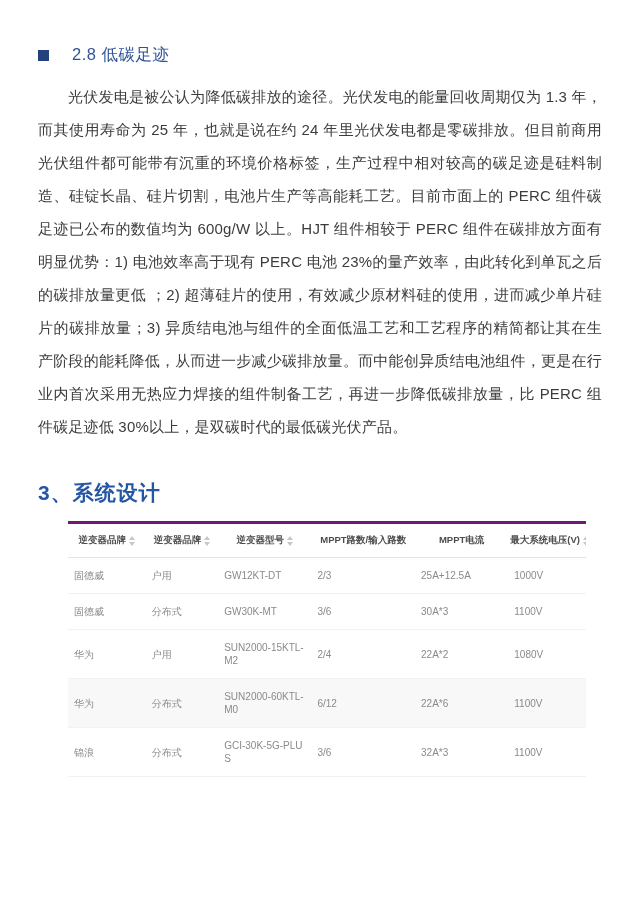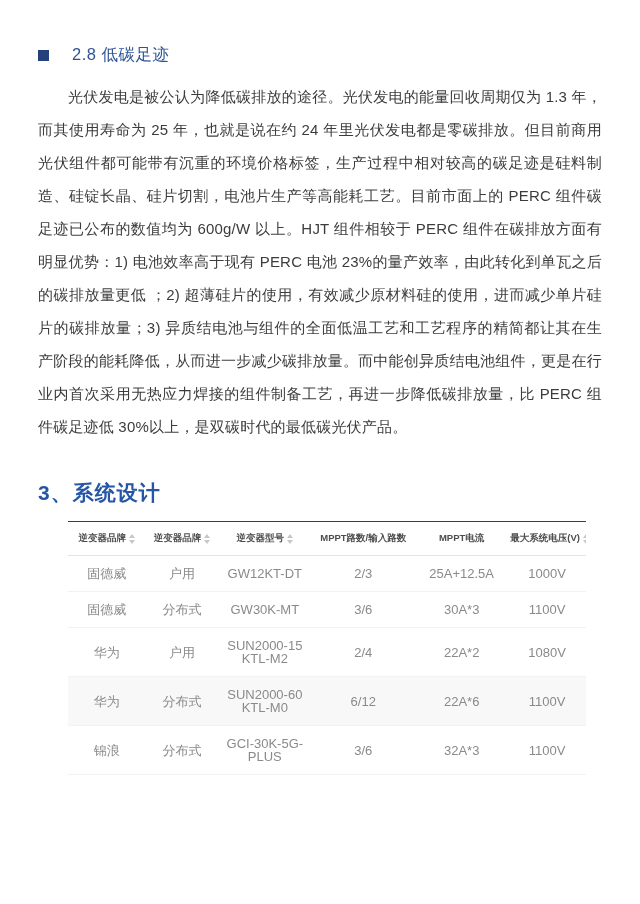--- a/index.html
+++ b/index.html
@@ -41,29 +41,29 @@
 
   
   .sub-head { display: flex; align-items: center; gap: 11px; margin-bottom: 12px; }
   .sub-head-text { color: #2f5496; font-size: 15px; letter-spacing: 0.5px; }
 
   .para-2 { margin-bottom: 18px; }
 
   
   .table-wrap { margin-left: 30px; width: 518px; }
   table { width: 100%; border-collapse: collapse; table-layout: fixed; }
-  thead tr { border-top: 1px solid #701a75; border-bottom: 1px solid #e4e4e4; }
+  thead tr { border-top: 3px solid #701a75; border-bottom: 1px solid #e4e4e4; }
   th {
     font-size: 9.5px; font-weight: bold; color: #4d4d4d;
     padding: 10px 2px; text-align: center; vertical-align: middle;
     white-space: nowrap; overflow: hidden;
   }
   th .th-inner { display: inline-flex; align-items: center; justify-content: center; gap: 3px; }
   td {
-    font-size: 13px; color: #8a8a8a; text-align: center; vertical-align: middle;
+    font-size: 10px; color: #8a8a8a; vertical-align: middle;
     padding: 11px 6px; word-break: break-all; line-height: 13px;
   }
   tbody tr { border-bottom: 1px solid #f2f2f2; }
   tbody tr.shaded { background: #f8f8f8; }
 
   .col-brand   { width: 15%; }
   .col-scene   { width: 14%; }
   .col-model   { width: 18%; }
   .col-mppt    { width: 20%; }
   .col-current { width: 18%; }

